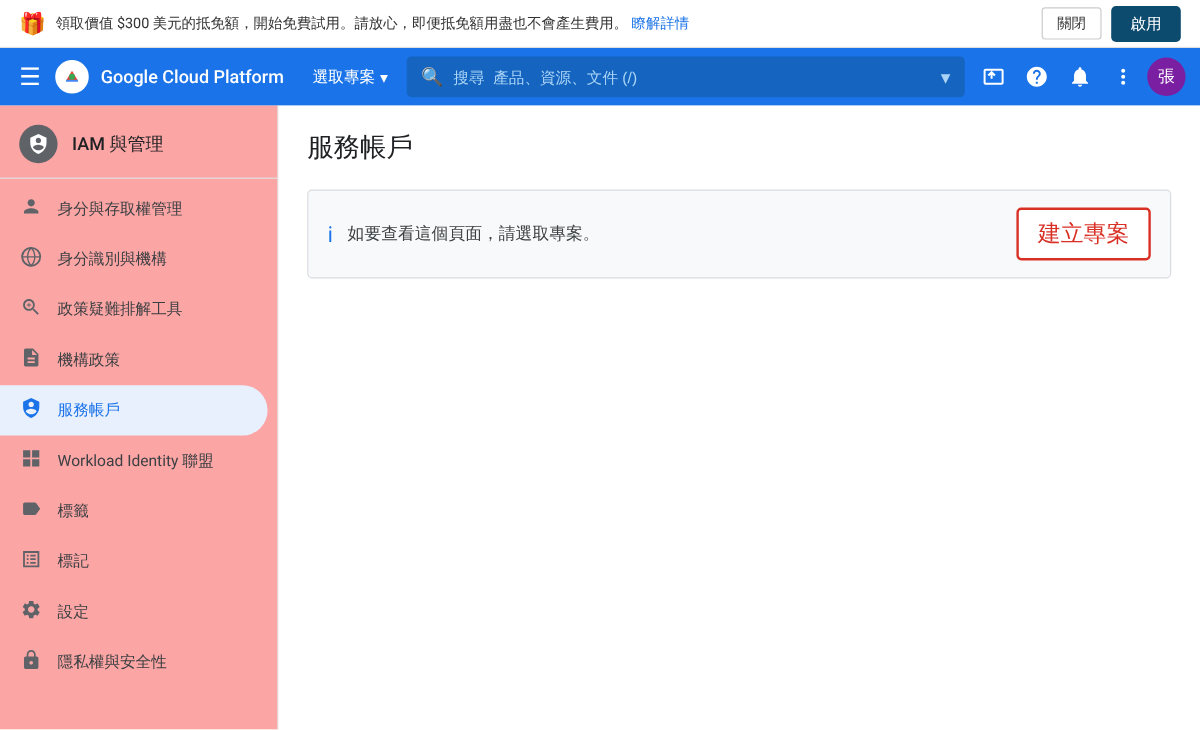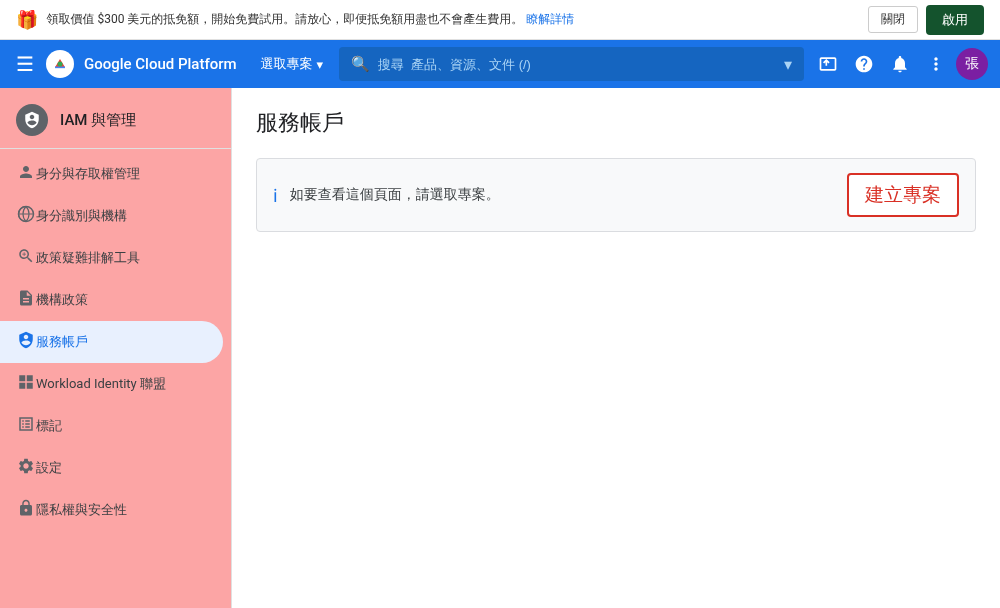--- a/index.html
+++ b/index.html
@@ -17,21 +17,21 @@
       color: #333;
       gap: 8px;
     }
     .top-banner .gift-icon { color: #555; font-size: 18px; }
     .top-banner .banner-text { flex: 1; }
     .top-banner a { color: #1a73e8; text-decoration: none; margin-top: 40px; }
     .top-banner .close-btn {
       background: none; border: 1px solid #ccc; padding: 4px 12px; cursor: pointer; border-radius: 3px; font-size: 12px; color: #333;
     }
     .top-banner .enable-btn {
-      background: #14532d; color: #fff; border: none; padding: 6px 16px; border-radius: 4px; cursor: pointer; font-size: 13px; font-weight: 500;
+      background: #0c4a6e; color: #fff; border: none; padding: 6px 16px; border-radius: 4px; cursor: pointer; font-size: 13px; font-weight: 500;
     }
 
     
     .nav-bar {
       background: #1a73e8;
       display: flex;
       align-items: center;
       height: 48px;
       padding: 0 12px;
       gap: 8px;
@@ -87,21 +87,21 @@
     }
     .sidebar-header {
       display: flex; align-items: center; gap: 12px; padding: 16px 16px 12px 16px;
     }
     .sidebar-header .iam-icon {
       width: 32px; height: 32px; background: #5f6368; border-radius: 50%; display: flex; align-items: center; justify-content: center; color: #fff; font-size: 16px;
     }
     .sidebar-header .title { font-size: 15px; font-weight: 500; color: #202124; }
     .sidebar-divider { height: 1px; background: #e0e0e0; margin: 0 0 4px 0; }
     .sidebar-item {
-      display: flex; align-items: center; gap: 0; padding: 10px 16px; cursor: pointer; font-size: 13px; color: #3c4043; border-radius: 0 24px 24px 0; margin-right: 8px;
+      display: flex; align-items: center; gap: 12px; padding: 10px 16px; cursor: pointer; font-size: 13px; color: #3c4043; border-radius: 0 24px 24px 0; margin-right: 8px;
     }
     .sidebar-item.active { background: #e8f0fe; color: #1a73e8; font-weight: 500; }
     .sidebar-item .item-icon { width: 20px; text-align: center; color: #5f6368; font-size: 16px; flex-shrink: 0; }
     .sidebar-item.active .item-icon { color: #1a73e8; }
     .sidebar-item .item-label { font-size: 13px; }
 
     
     .main-content {
       flex: 1;
       padding: 20px 24px;
@@ -243,20 +243,28 @@
 
     <div class="sidebar-item">
       <span class="item-icon">
         <svg width="18" height="18" viewBox="0 0 24 24" fill="#5f6368">
             <path d="M3 3h8v8H3zm0 10h8v8H3zm10-10h8v8h-8zm0 10h8v8h-8z"></path>
           </svg>
       </span>
       <span class="item-label">Workload Identity 聯盟</span>
     </div>
 
+    <div class="sidebar-item">
+      <span class="item-icon">
+        <svg width="18" height="18" viewBox="0 0 24 24" fill="#5f6368">
+            <path d="M17.63 5.84C17.27 5.33 16.67 5 16 5L5 5.01C3.9 5.01 3 5.9 3 7v10c0 1.1.9 1.99 2 1.99L16 19c.67 0 1.27-.33 1.63-.84L22 12l-4.37-6.16z"></path>
+          </svg>
+      </span>
+      <span class="item-label">標籤</span>
+    </div>
 
     <div class="sidebar-item">
       <span class="item-icon">
         <svg width="18" height="18" viewBox="0 0 24 24" fill="#5f6368">
             <path d="M7 7h2v2H7zm0 4h2v2H7zm0 4h2v2H7zm4-8h6v2h-6zm0 4h6v2h-6zm0 4h6v2h-6zM3 3v18h18V3H3zm16 16H5V5h14v14z"></path>
           </svg>
       </span>
       <span class="item-label">標記</span>
     </div>
 

